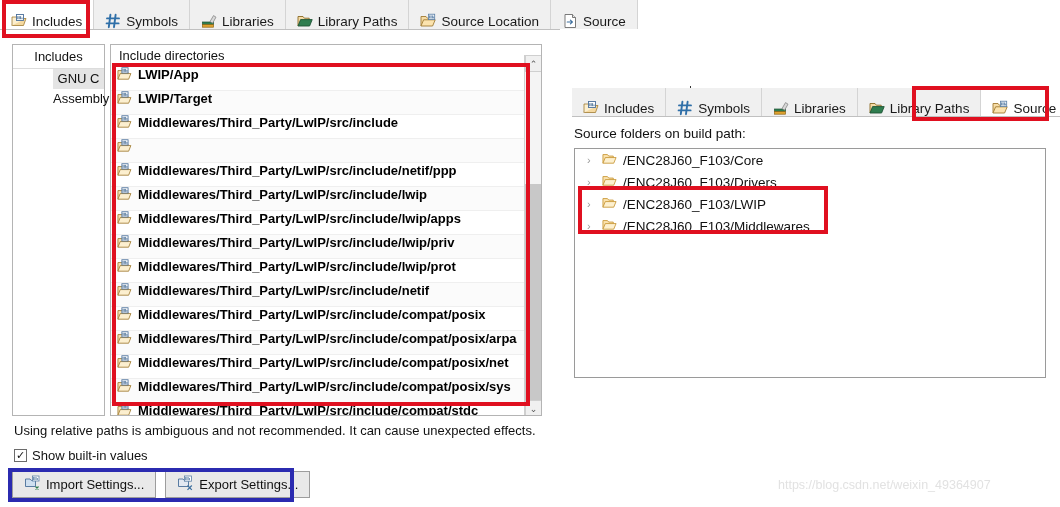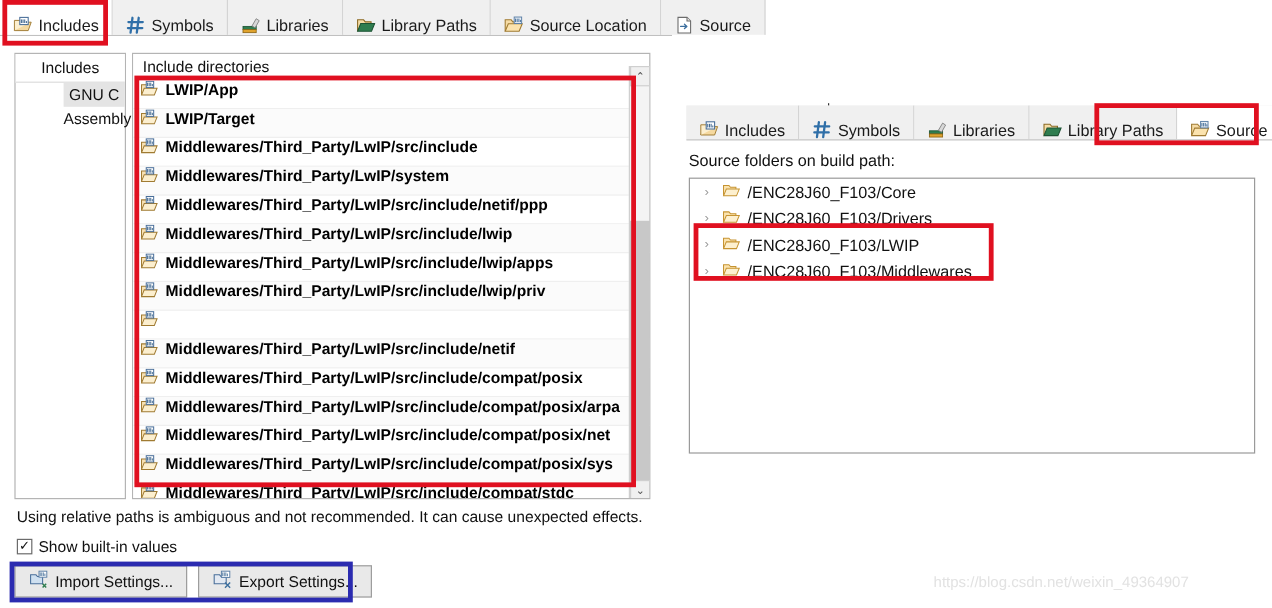--- a/index.html
+++ b/index.html
@@ -253,21 +253,20 @@
               </svg></span>
             <span>Middlewares/Third_Party/LwIP/src/include</span>
           </div>
           <div class="inc-row">
             <span class="ic"><svg width="15" height="15" viewBox="0 0 16 16" xmlns="http://www.w3.org/2000/svg">
                 <path d="M1 13 V3.8 H5.6 L7 5.4 H11.6 V7.6" fill="#f8e2b4" stroke="#a07b32" stroke-width="0.9"></path>
                 <path d="M1 13 L3.4 7 H14.8 L12.4 13 Z" fill="#fcefcf" stroke="#a07b32" stroke-width="0.9"></path>
                 <rect x="5.2" y="0.8" width="6.6" height="5.6" fill="#ffffff" stroke="#4a6f9a" stroke-width="0.9"></rect>
                 <path d="M6.4 5.2 V2.0 M7.8 5.2 V2.0 M9.2 5.2 V2.0 M10.6 5.2 V3.2" stroke="#2f5a86" stroke-width="0.8"></path>
               </svg></span>
-            <span>Middlewares/Third_Party/LwIP/system</span>
           </div>
           <div class="inc-row">
             <span class="ic"><svg width="15" height="15" viewBox="0 0 16 16" xmlns="http://www.w3.org/2000/svg">
                 <path d="M1 13 V3.8 H5.6 L7 5.4 H11.6 V7.6" fill="#f8e2b4" stroke="#a07b32" stroke-width="0.9"></path>
                 <path d="M1 13 L3.4 7 H14.8 L12.4 13 Z" fill="#fcefcf" stroke="#a07b32" stroke-width="0.9"></path>
                 <rect x="5.2" y="0.8" width="6.6" height="5.6" fill="#ffffff" stroke="#4a6f9a" stroke-width="0.9"></rect>
                 <path d="M6.4 5.2 V2.0 M7.8 5.2 V2.0 M9.2 5.2 V2.0 M10.6 5.2 V3.2" stroke="#2f5a86" stroke-width="0.8"></path>
               </svg></span>
             <span>Middlewares/Third_Party/LwIP/src/include/netif/ppp</span>
           </div>
@@ -298,20 +297,21 @@
               </svg></span>
             <span>Middlewares/Third_Party/LwIP/src/include/lwip/priv</span>
           </div>
           <div class="inc-row">
             <span class="ic"><svg width="15" height="15" viewBox="0 0 16 16" xmlns="http://www.w3.org/2000/svg">
                 <path d="M1 13 V3.8 H5.6 L7 5.4 H11.6 V7.6" fill="#f8e2b4" stroke="#a07b32" stroke-width="0.9"></path>
                 <path d="M1 13 L3.4 7 H14.8 L12.4 13 Z" fill="#fcefcf" stroke="#a07b32" stroke-width="0.9"></path>
                 <rect x="5.2" y="0.8" width="6.6" height="5.6" fill="#ffffff" stroke="#4a6f9a" stroke-width="0.9"></rect>
                 <path d="M6.4 5.2 V2.0 M7.8 5.2 V2.0 M9.2 5.2 V2.0 M10.6 5.2 V3.2" stroke="#2f5a86" stroke-width="0.8"></path>
               </svg></span>
+            <span>Middlewares/Third_Party/LwIP/src/include/lwip/prot</span>
           </div>
           <div class="inc-row">
             <span class="ic"><svg width="15" height="15" viewBox="0 0 16 16" xmlns="http://www.w3.org/2000/svg">
                 <path d="M1 13 V3.8 H5.6 L7 5.4 H11.6 V7.6" fill="#f8e2b4" stroke="#a07b32" stroke-width="0.9"></path>
                 <path d="M1 13 L3.4 7 H14.8 L12.4 13 Z" fill="#fcefcf" stroke="#a07b32" stroke-width="0.9"></path>
                 <rect x="5.2" y="0.8" width="6.6" height="5.6" fill="#ffffff" stroke="#4a6f9a" stroke-width="0.9"></rect>
                 <path d="M6.4 5.2 V2.0 M7.8 5.2 V2.0 M9.2 5.2 V2.0 M10.6 5.2 V3.2" stroke="#2f5a86" stroke-width="0.8"></path>
               </svg></span>
             <span>Middlewares/Third_Party/LwIP/src/include/netif</span>
           </div>

